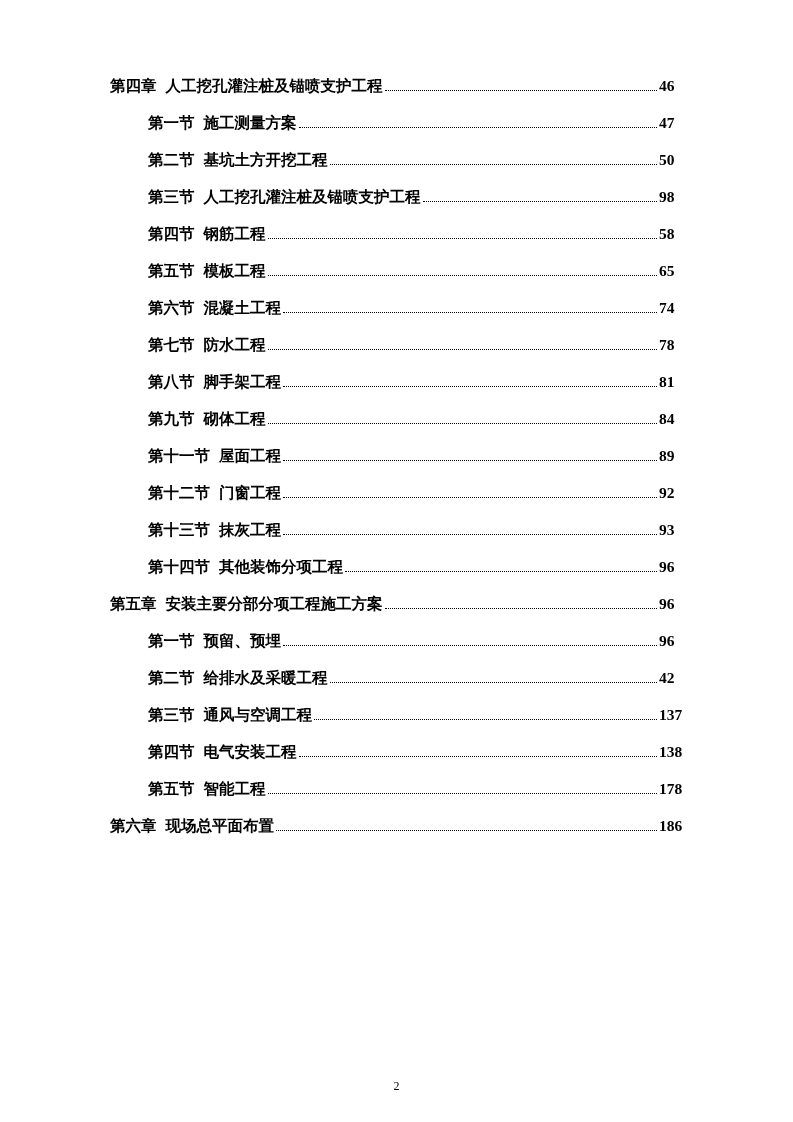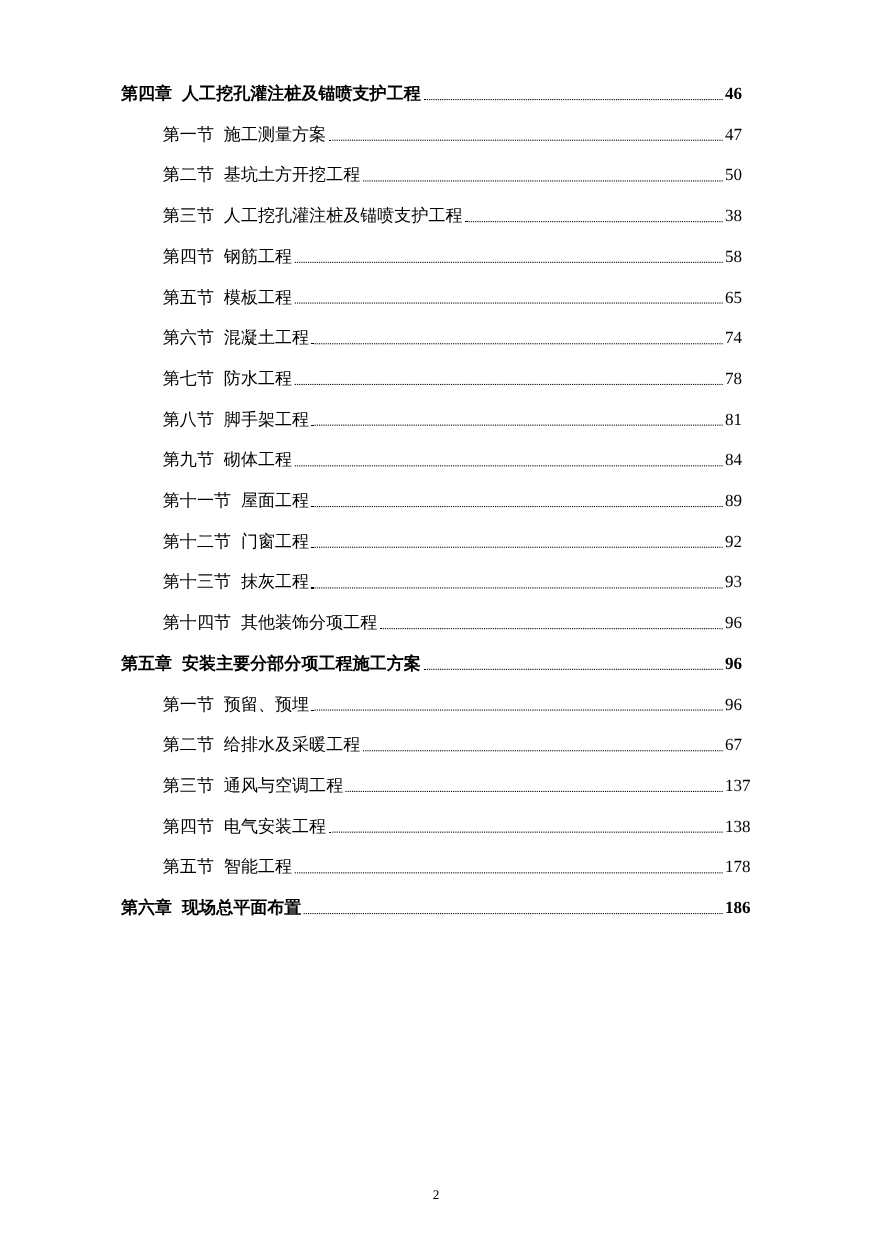--- a/index.html
+++ b/index.html
@@ -34,21 +34,21 @@
     margin-bottom: 21.5px;
   }
   
   .lvl1 {
     font-weight: bold;
     padding-left: 0px;
     font-size: 15.5px;
   }
   
   .lvl2 {
-    font-weight: normal;
+    font-weight: bold;
     padding-left: 38px;
     font-size: 15.5px;
   }
   .ent-num {
     flex: none;
   }
   .ent-gap {
     flex: none;
     width: 9px;
   }
@@ -101,21 +101,21 @@
         <span class="ent-gap"></span>
         <span class="ent-title">基坑土方开挖工程</span>
         <span class="dots"></span>
         <span class="ent-page">50</span>
       </div>
       <div class="toc-entry lvl2">
         <span class="ent-num">第三节</span>
         <span class="ent-gap"></span>
         <span class="ent-title">人工挖孔灌注桩及锚喷支护工程</span>
         <span class="dots"></span>
-        <span class="ent-page">38</span>
+        <span class="ent-page">98</span>
       </div>
       <div class="toc-entry lvl2">
         <span class="ent-num">第四节</span>
         <span class="ent-gap"></span>
         <span class="ent-title">钢筋工程</span>
         <span class="dots"></span>
         <span class="ent-page">58</span>
       </div>
       <div class="toc-entry lvl2">
         <span class="ent-num">第五节</span>
@@ -192,21 +192,21 @@
         <span class="ent-gap"></span>
         <span class="ent-title">预留、预埋</span>
         <span class="dots"></span>
         <span class="ent-page">96</span>
       </div>
       <div class="toc-entry lvl2">
         <span class="ent-num">第二节</span>
         <span class="ent-gap"></span>
         <span class="ent-title">给排水及采暖工程</span>
         <span class="dots"></span>
-        <span class="ent-page">67</span>
+        <span class="ent-page">42</span>
       </div>
       <div class="toc-entry lvl2">
         <span class="ent-num">第三节</span>
         <span class="ent-gap"></span>
         <span class="ent-title">通风与空调工程</span>
         <span class="dots"></span>
         <span class="ent-page">137</span>
       </div>
       <div class="toc-entry lvl2">
         <span class="ent-num">第四节</span>

